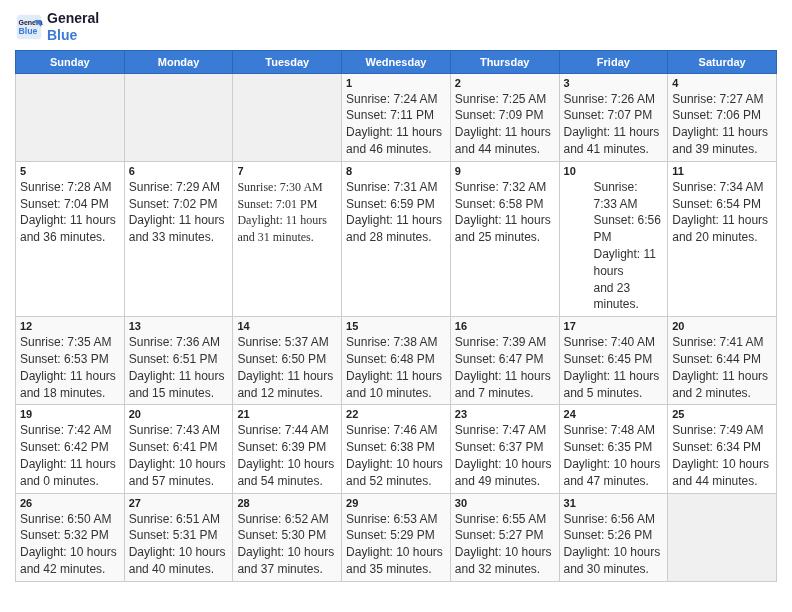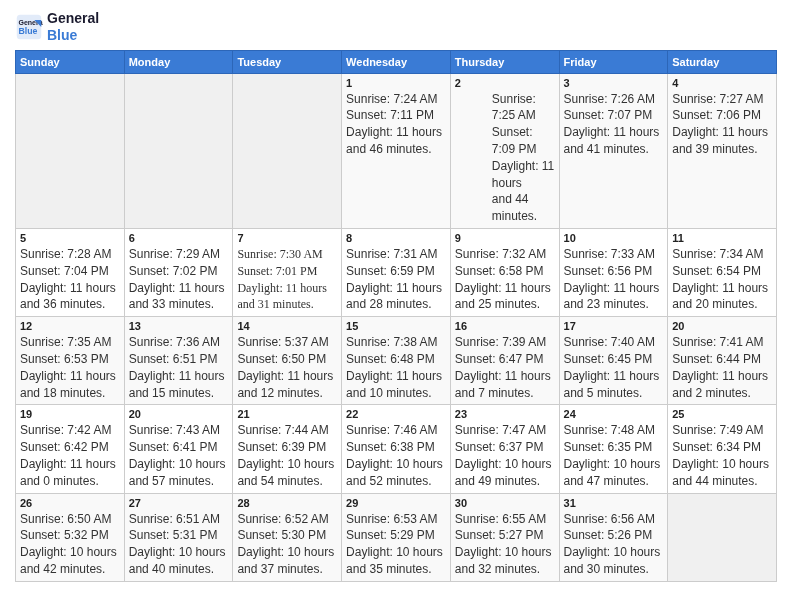--- a/index.html
+++ b/index.html
@@ -54,21 +54,21 @@
       width: 100%;
       border-collapse: collapse;
       table-layout: fixed;
     }
     .calendar thead th {
       background: #3a7bd5;
       color: #fff;
       font-size: 11px;
       font-weight: bold;
       padding: 5px 4px;
-      text-align: left;
+      text-align: center;
       border: 1px solid #2c66b8;
     }
     .calendar tbody td {
       border: 1px solid #ccc;
       vertical-align: top;
       padding: 3px 4px;
       height: 82px;
       background: #fff;
       font-size: 9.5px;
       color: #333;
@@ -142,21 +142,21 @@
           <td class="empty-cell"></td>
           <td>
             <span class="day-num">1</span>
             <div class="day-info" style="white-space: pre-line;">Sunrise: 7:24 AM
 Sunset: 7:11 PM
 Daylight: 11 hours
 and 46 minutes.</div>
           </td>
           <td>
             <span class="day-num">2</span>
-            <div class="day-info" style="white-space: pre-line; margin-left: 37px;">Sunrise: 7:25 AM
+            <div class="day-info" style="white-space: pre-line;">Sunrise: 7:25 AM
 Sunset: 7:09 PM
 Daylight: 11 hours
 and 44 minutes.</div>
           </td>
           <td>
             <span class="day-num">3</span>
             <div class="day-info" style="white-space: pre-line;">Sunrise: 7:26 AM
 Sunset: 7:07 PM
 Daylight: 11 hours
 and 41 minutes.</div>
@@ -200,21 +200,21 @@
           </td>
           <td>
             <span class="day-num">9</span>
             <div class="day-info" style="white-space: pre-line;">Sunrise: 7:32 AM
 Sunset: 6:58 PM
 Daylight: 11 hours
 and 25 minutes.</div>
           </td>
           <td>
             <span class="day-num">10</span>
-            <div class="day-info" style="white-space: pre-line;">Sunrise: 7:33 AM
+            <div class="day-info" style="white-space: pre-line; margin-left: 30px;">Sunrise: 7:33 AM
 Sunset: 6:56 PM
 Daylight: 11 hours
 and 23 minutes.</div>
           </td>
           <td>
             <span class="day-num">11</span>
             <div class="day-info" style="white-space: pre-line;">Sunrise: 7:34 AM
 Sunset: 6:54 PM
 Daylight: 11 hours
 and 20 minutes.</div>

